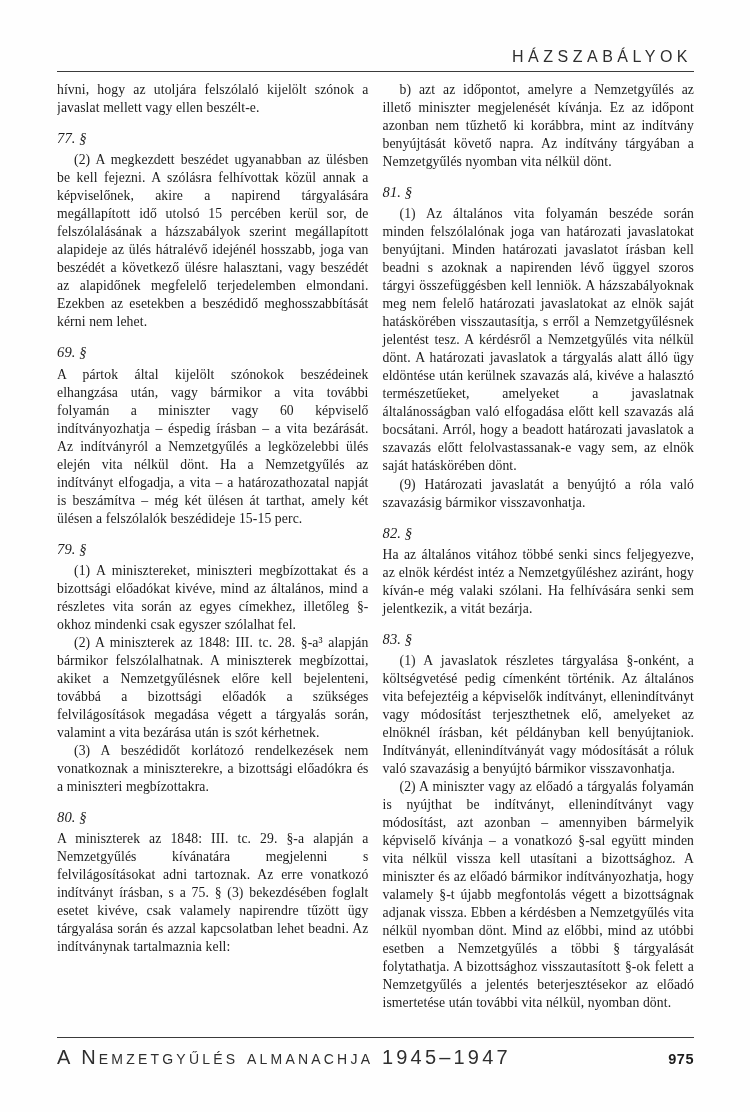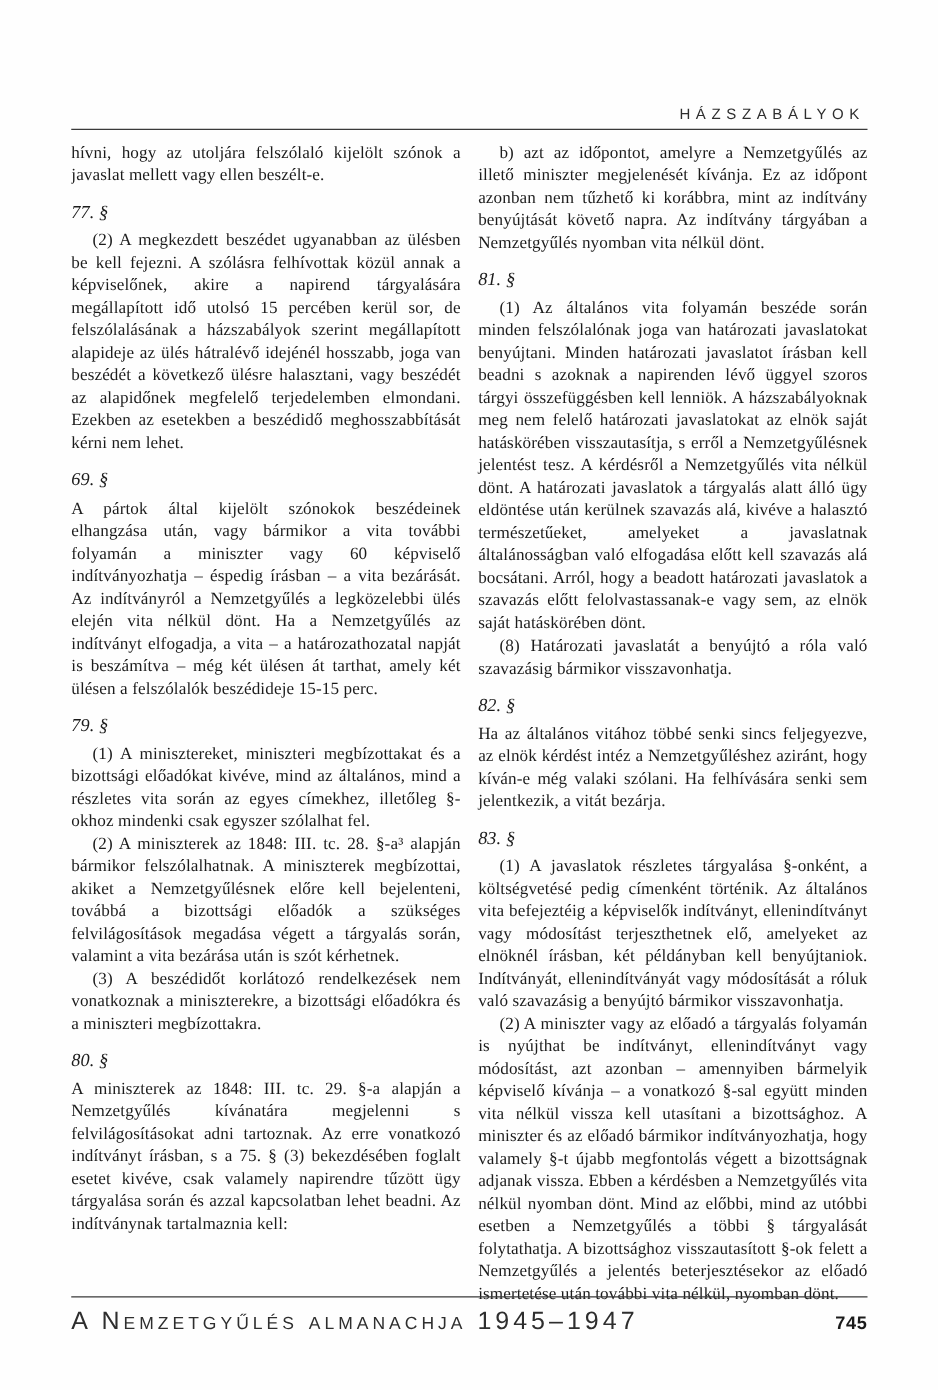--- a/index.html
+++ b/index.html
@@ -15,25 +15,24 @@
     background: #fefefe;
     overflow: hidden;
   }
   .content {
     position: absolute;
     left: 57px; right: 56px; top: 48px;
   }
   .running-head {
     text-align: right;
     font-family: "Liberation Sans", sans-serif;
-    font-size: 12px;
+    font-size: 16px;
     letter-spacing: 4.5px;
     color: #2e2e2e;
     padding-right: 2px;
-    margin-top: 36px;
   }
   .head-rule {
     border: none;
     border-top: 1.4px solid #3a3a3a;
     margin: 5px 0 0 0;
   }
   .cols {
     display: flex;
     gap: 14px;
     margin-top: 9px;
@@ -106,30 +105,30 @@
         <p class="indent">(3) A beszédidőt korlátozó rendelkezések nem vonatkoznak a miniszterekre, a bizottsági előadókra és a miniszteri megbízottakra.</p>
         <h3 class="sec">80. §</h3>
         <p>A miniszterek az 1848: III. tc. 29. §-a alapján a Nemzetgyűlés kívánatára megjelenni s felvilágosításokat adni tartoznak. Az erre vonatkozó indítványt írásban, s a 75. § (3) bekezdésében foglalt esetet kivéve, csak valamely napirendre tűzött ügy tárgyalása során és azzal kapcsolatban lehet beadni. Az indítványnak tartalmaznia kell:</p>
 
       </div>
 
       <div class="col">
         <p class="indent">b) azt az időpontot, amelyre a Nemzetgyűlés az illető miniszter megjelenését kívánja. Ez az időpont azonban nem tűzhető ki korábbra, mint az indítvány benyújtását követő napra. Az indítvány tárgyában a Nemzetgyűlés nyomban vita nélkül dönt.</p>
         <h3 class="sec">81. §</h3>
         <p class="indent">(1) Az általános vita folyamán beszéde során minden felszólalónak joga van határozati javaslatokat benyújtani. Minden határozati javaslatot írásban kell beadni s azoknak a napirenden lévő üggyel szoros tárgyi összefüggésben kell lenniök. A házszabályoknak meg nem felelő határozati javaslatokat az elnök saját hatáskörében visszautasítja, s erről a Nemzetgyűlésnek jelentést tesz. A kérdésről a Nemzetgyűlés vita nélkül dönt. A határozati javaslatok a tárgyalás alatt álló ügy eldöntése után kerülnek szavazás alá, kivéve a halasztó természetűeket, amelyeket a javaslatnak általánosságban való elfogadása előtt kell szavazás alá bocsátani. Arról, hogy a beadott határozati javaslatok a szavazás előtt felolvastassanak-e vagy sem, az elnök saját hatáskörében dönt.</p>
-        <p class="indent">(8) Határozati javaslatát a benyújtó a róla való szavazásig bármikor visszavonhatja.</p>
+        <p class="indent">(9) Határozati javaslatát a benyújtó a róla való szavazásig bármikor visszavonhatja.</p>
         <h3 class="sec">82. §</h3>
         <p>Ha az általános vitához többé senki sincs feljegyezve, az elnök kérdést intéz a Nemzetgyűléshez aziránt, hogy kíván-e még valaki szólani. Ha felhívására senki sem jelentkezik, a vitát bezárja.</p>
         <h3 class="sec">83. §</h3>
         <p class="indent">(1) A javaslatok részletes tárgyalása §-onként, a költségvetésé pedig címenként történik. Az általános vita befejeztéig a képviselők indítványt, ellenindítványt vagy módosítást terjeszthetnek elő, amelyeket az elnöknél írásban, két példányban kell benyújtaniok. Indítványát, ellenindítványát vagy módosítását a róluk való szavazásig a benyújtó bármikor visszavonhatja.</p>
         <p class="indent">(2) A miniszter vagy az előadó a tárgyalás folyamán is nyújthat be indítványt, ellenindítványt vagy módosítást, azt azonban – amennyiben bármelyik képviselő kívánja – a vonatkozó §-sal együtt minden vita nélkül vissza kell utasítani a bizottsághoz. A miniszter és az előadó bármikor indítványozhatja, hogy valamely §-t újabb megfontolás végett a bizottságnak adjanak vissza. Ebben a kérdésben a Nemzetgyűlés vita nélkül nyomban dönt. Mind az előbbi, mind az utóbbi esetben a Nemzetgyűlés a többi § tárgyalását folytathatja. A bizottsághoz visszautasított §-ok felett a Nemzetgyűlés a jelentés beterjesztésekor az előadó ismertetése után további vita nélkül, nyomban dönt.</p>
 
       </div>
 
     </div>
   </div>
 
   <hr class="footer-rule">
   <div class="footer">
     <span class="book-title">A Nemzetgyűlés almanachja 1945–1947</span>
-    <span class="page-number">745</span>
+    <span class="page-number">975</span>
   </div>
 </div>
 
 </body></html>

